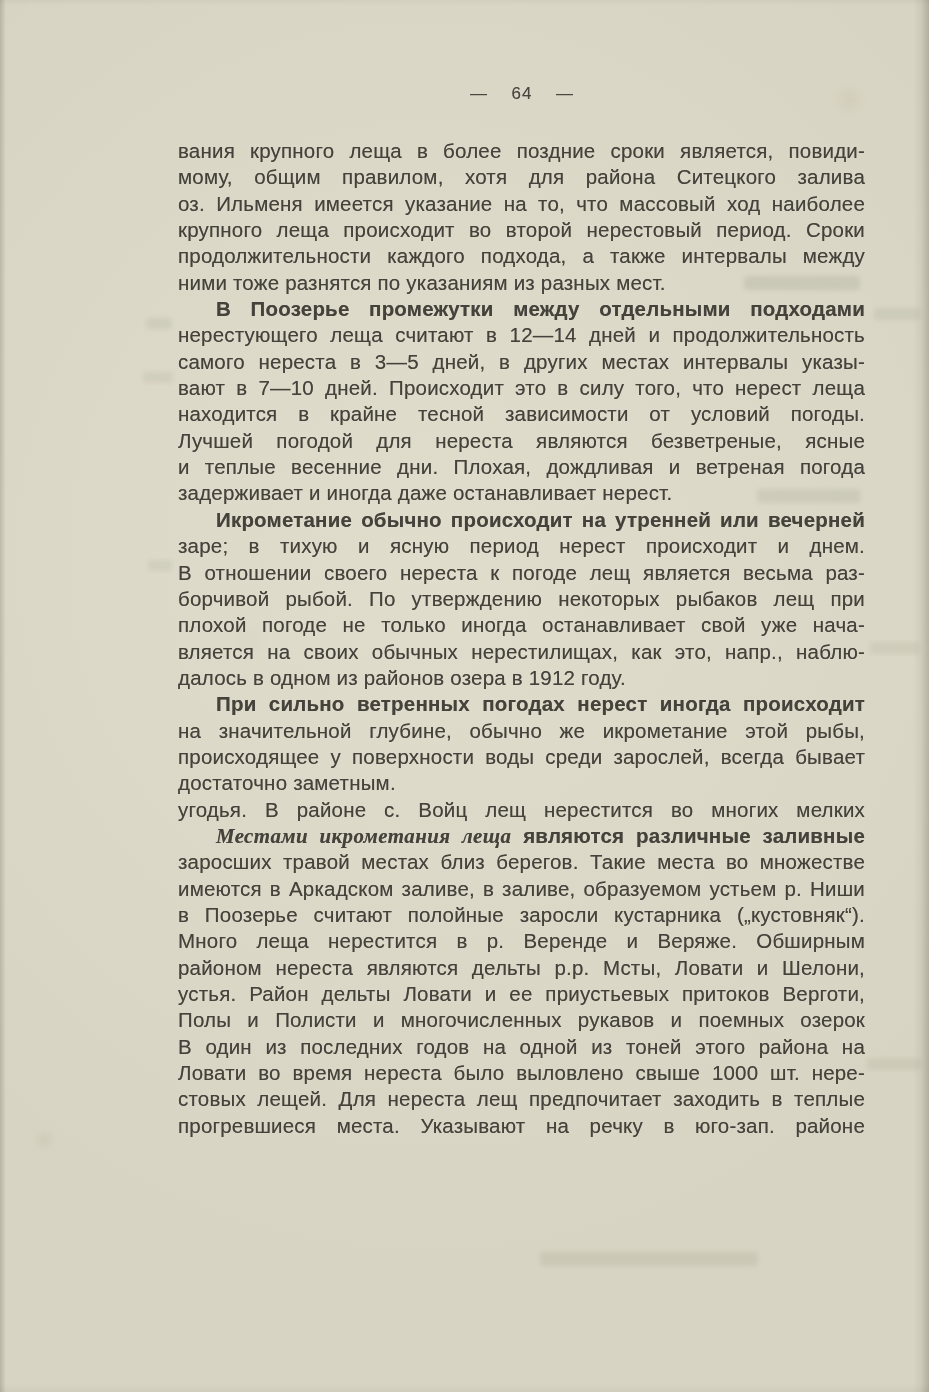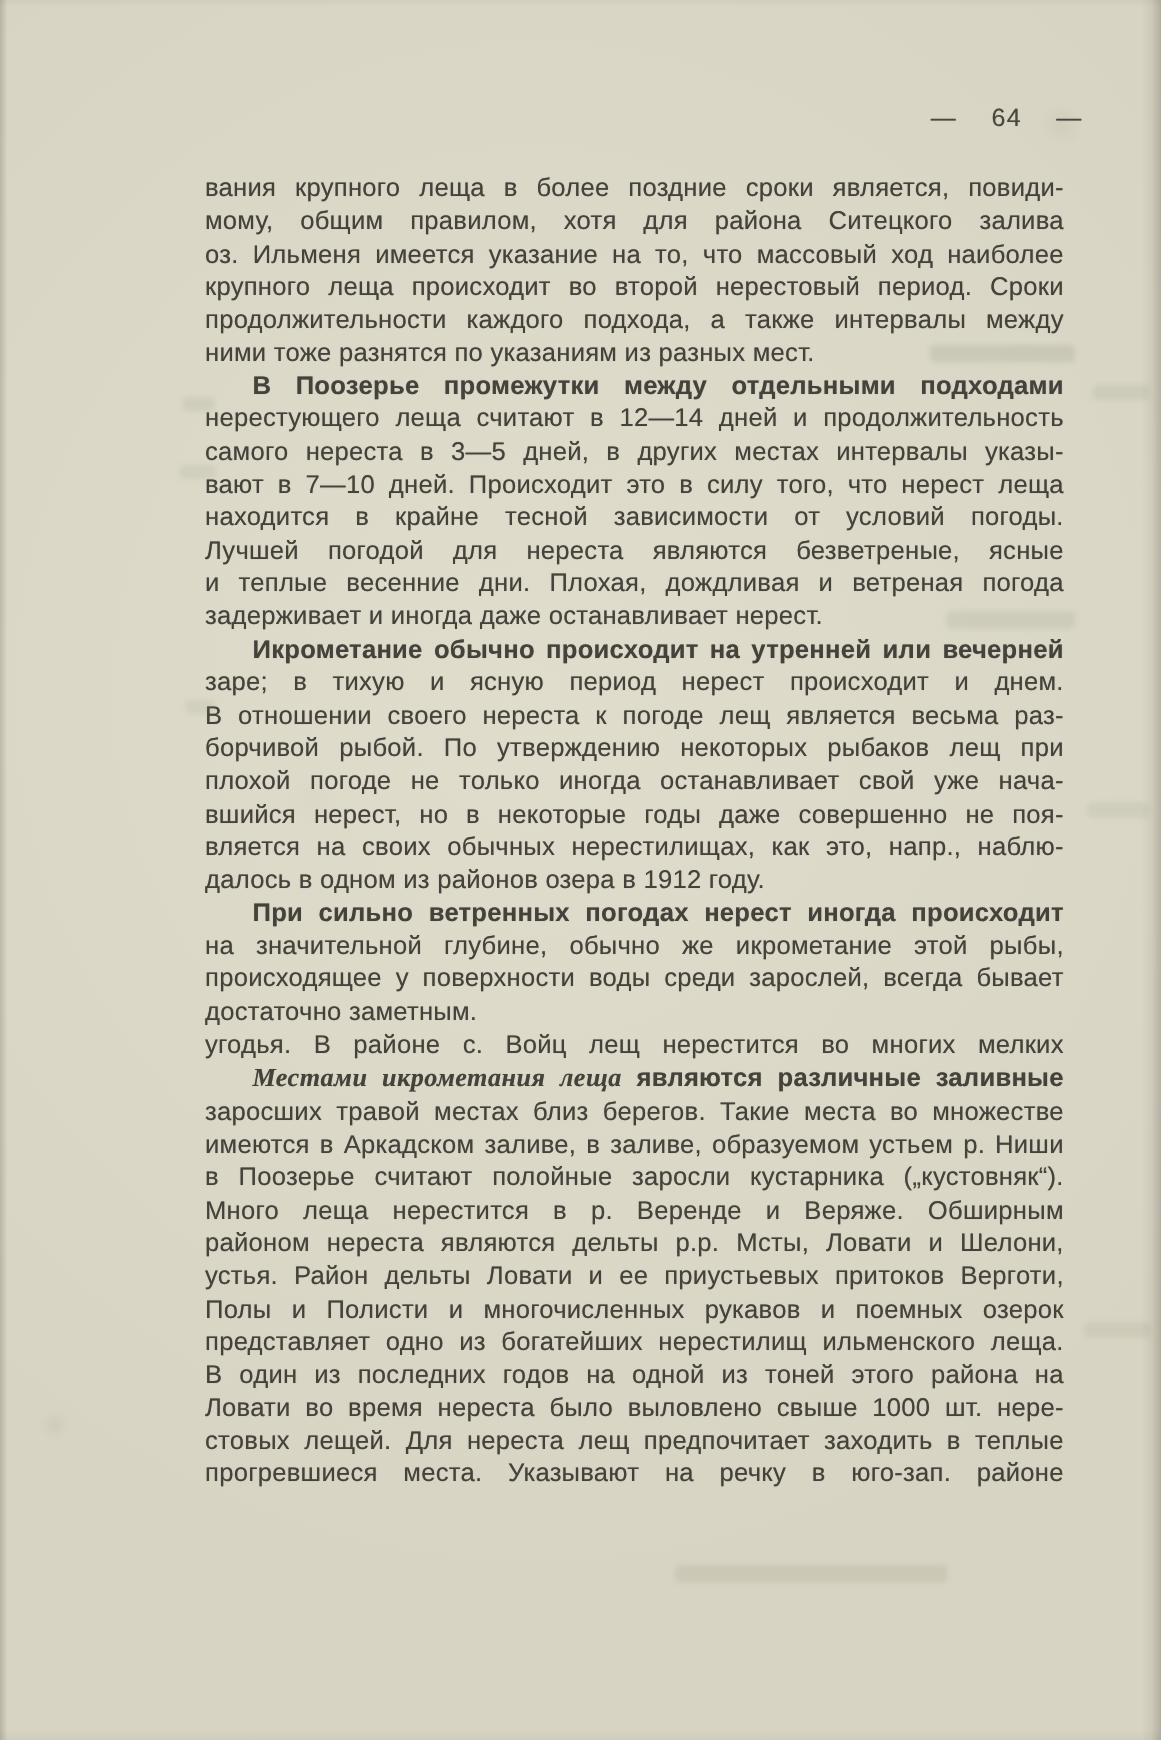--- a/index.html
+++ b/index.html
@@ -16,30 +16,30 @@
       linear-gradient(90deg, rgba(70,64,50,0.22) 0px, rgba(70,64,50,0.0) 6px),
       linear-gradient(270deg, rgba(70,64,50,0.26) 0px, rgba(70,64,50,0.07) 8px, rgba(70,64,50,0) 16px),
       linear-gradient(180deg, rgba(70,64,50,0.05) 0px, rgba(70,64,50,0) 6px),
       linear-gradient(0deg, rgba(70,64,50,0.05) 0px, rgba(70,64,50,0) 8px);
     font-family:"Liberation Sans", sans-serif;
     color:#45423c;
   }
   .page-number{
     position:absolute;
     left:178px;top:84px;width:688px;
-    text-align:right;
-    font-size:20px;
+    text-align:center;
+    font-size:17px;
     letter-spacing:1px;
     word-spacing:1.05em;
     color:#4a473f;
     text-shadow:0 0 0.6px rgba(62,58,50,0.5);
   }
   .text-block{
     position:absolute;
-    left:164px;top:138px;width:687px;
+    left:178px;top:138px;width:687px;
     font-size:20.5px;
     line-height:26.35px;
     letter-spacing:0.2px;
     text-shadow:0 0 0.6px rgba(62,58,50,0.5);
   }
   .paragraph{margin:0;}
   .line{
     text-align:justify;
     text-align-last:justify;
     white-space:normal;
@@ -94,41 +94,39 @@
         <div class="line">Лучшей погодой для нереста являются безветреные, ясные</div>
         <div class="line">и теплые весенние дни. Плохая, дождливая и ветреная погода</div>
         <div class="line no-just">задерживает и иногда даже останавливает нерест.</div>
       </div>
       <div class="paragraph">
         <div class="line indent">Икрометание обычно происходит на утренней или вечерней</div>
         <div class="line">заре; в тихую и ясную период нерест происходит и днем.</div>
         <div class="line">В отношении своего нереста к погоде лещ является весьма раз-</div>
         <div class="line">борчивой рыбой. По утверждению некоторых рыбаков лещ при</div>
         <div class="line">плохой погоде не только иногда останавливает свой уже нача-</div>
-        <div class="line">вшийся нерест, но в некоторые годы даже совершенно не поя-</div>
         <div class="line">вляется на своих обычных нерестилищах, как это, напр., наблю-</div>
         <div class="line no-just">далось в одном из районов озера в 1912 году.</div>
       </div>
       <div class="paragraph">
         <div class="line indent">При сильно ветренных погодах нерест иногда происходит</div>
         <div class="line">на значительной глубине, обычно же икрометание этой рыбы,</div>
         <div class="line">происходящее у поверхности воды среди зарослей, всегда бывает</div>
         <div class="line no-just">достаточно заметным.</div>
       </div>
       <div class="paragraph">
         <div class="line">угодья. В районе с. Войц лещ нерестится во многих мелких</div>
         <div class="line indent"><i class="lead">Местами икрометания леща</i> являются различные заливные</div>
         <div class="line">заросших травой местах близ берегов. Такие места во множестве</div>
         <div class="line">имеются в Аркадском заливе, в заливе, образуемом устьем р. Ниши</div>
         <div class="line">в Поозерье считают полойные заросли кустарника („кустовняк“).</div>
         <div class="line">Много леща нерестится в р. Веренде и Веряже. Обширным</div>
         <div class="line">районом нереста являются дельты р.р. Мсты, Ловати и Шелони,</div>
         <div class="line">устья. Район дельты Ловати и ее приустьевых притоков Верготи,</div>
         <div class="line">Полы и Полисти и многочисленных рукавов и поемных озерок</div>
-        <div class="line">представляет одно из богатейших нерестилищ ильменского леща.</div>
         <div class="line">В один из последних годов на одной из тоней этого района на</div>
         <div class="line">Ловати во время нереста было выловлено свыше 1000 шт. нере-</div>
         <div class="line">стовых лещей. Для нереста лещ предпочитает заходить в теплые</div>
         <div class="line">прогревшиеся места. Указывают на речку в юго-зап. районе</div>
       </div>
     </div>
 
   <div class="ghost g1"></div>
   <div class="ghost g2"></div>
   <div class="ghost g3"></div>

